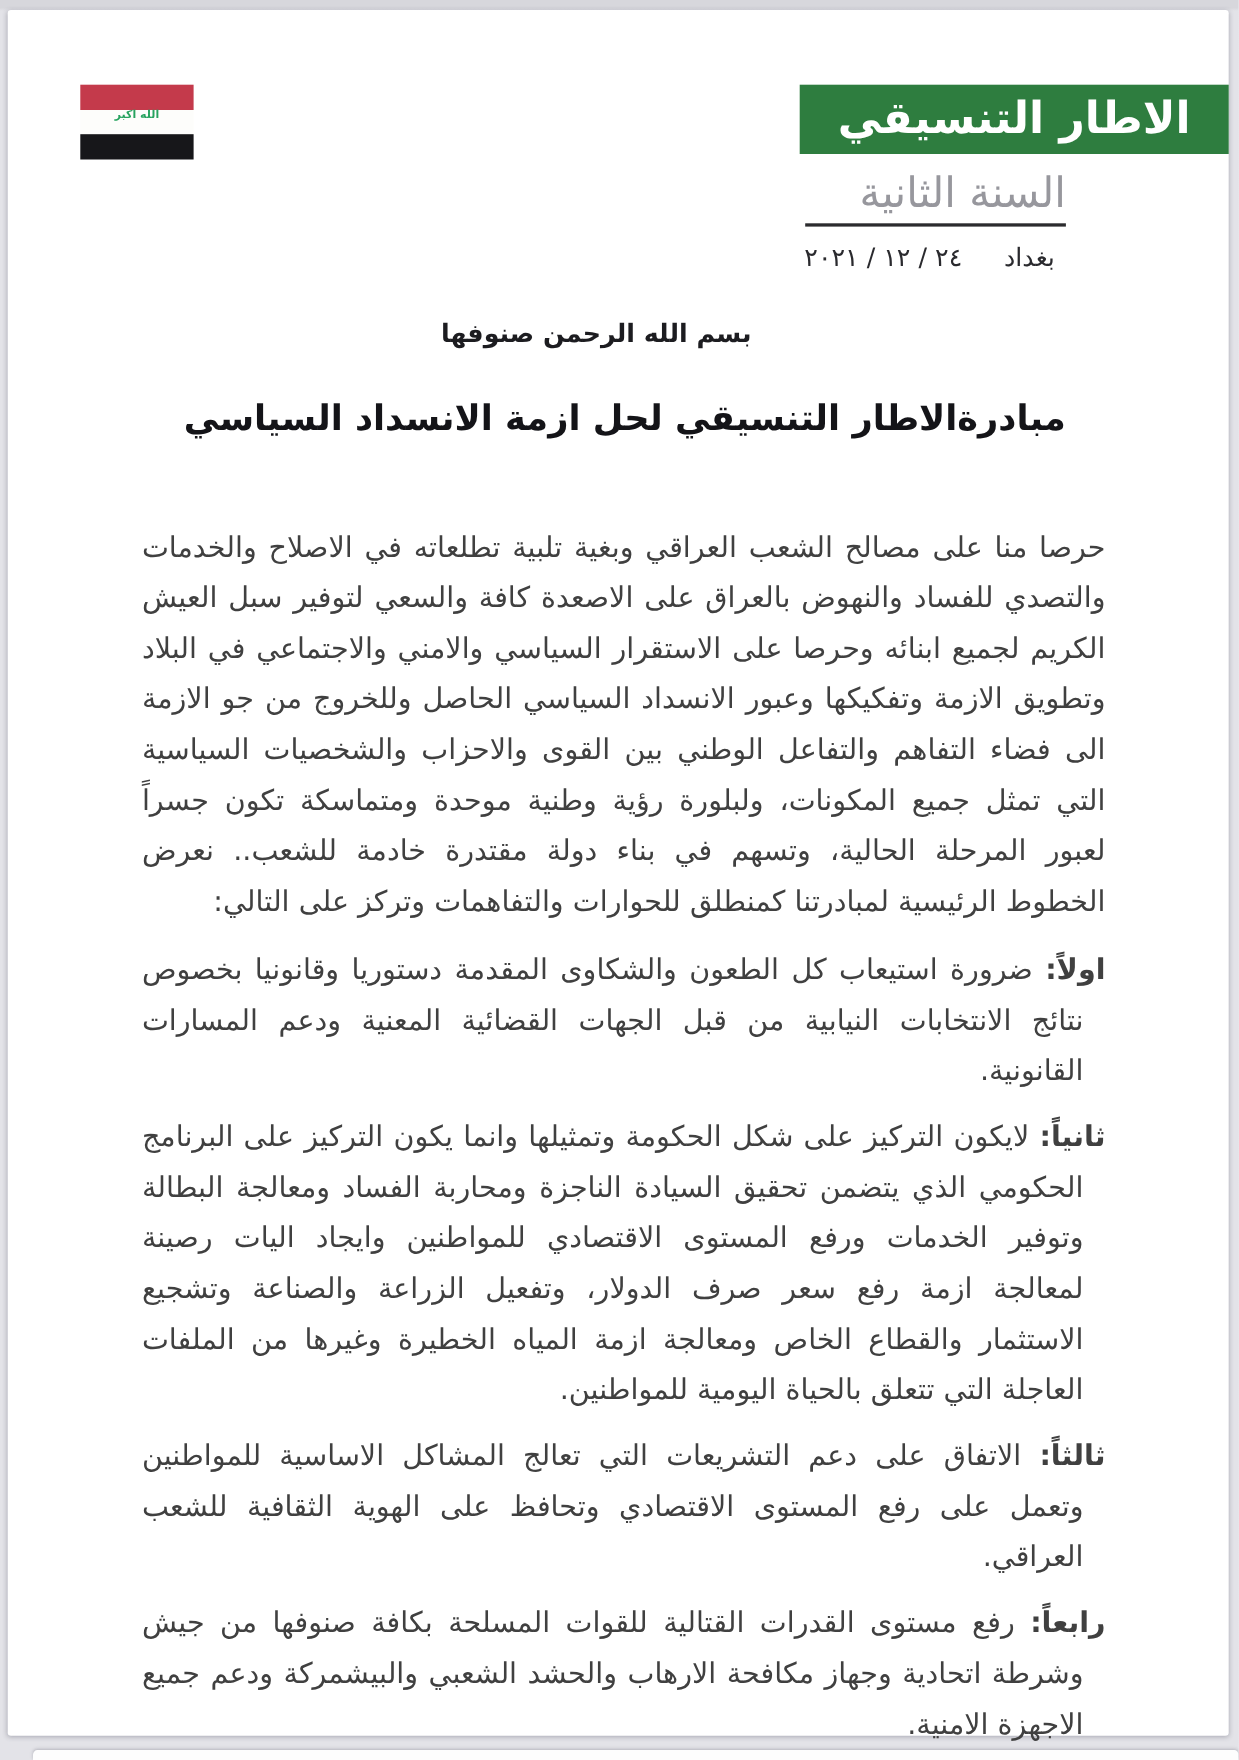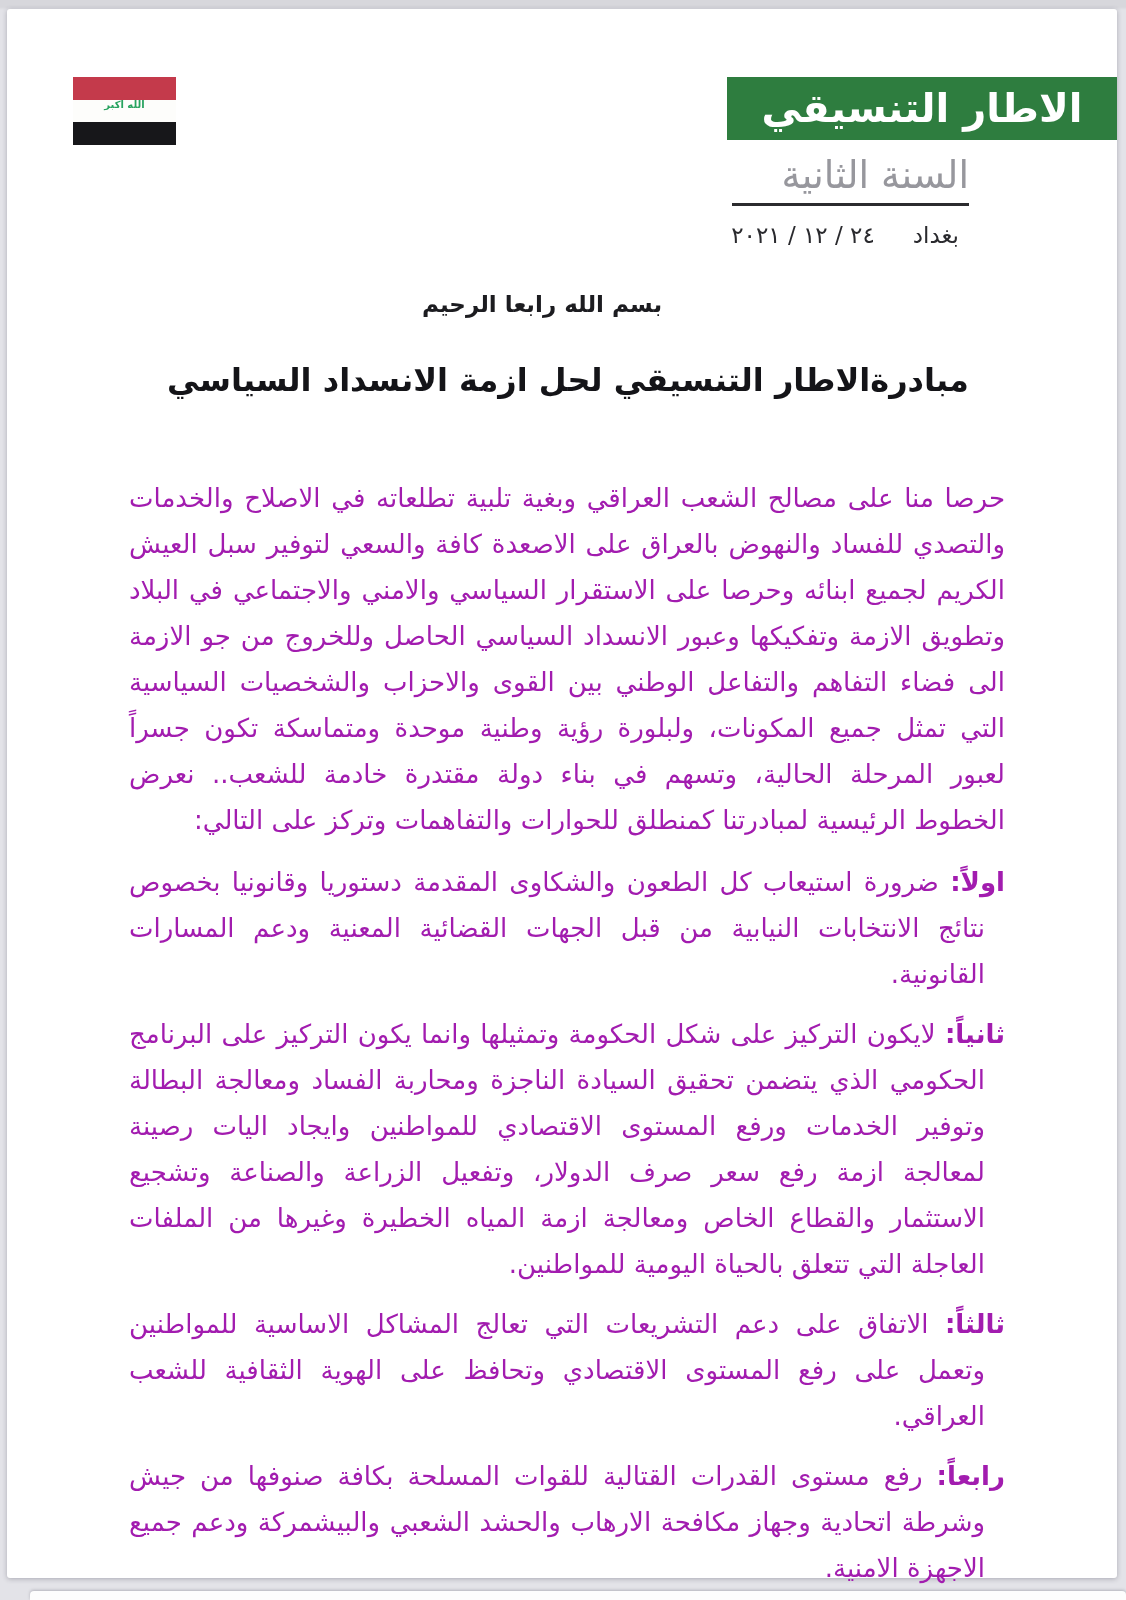--- a/index.html
+++ b/index.html
@@ -75,21 +75,21 @@
   .doc-title {
     position: absolute; left: 12px; right: 0; top: 352px;
     text-align: center;
     font-size: 32px; font-weight: bold; color: #141418;
     letter-spacing: 0;
   }
   
   .content {
     position: absolute; top: 466px; right: 112px; left: 122px;
     direction: rtl;
-    font-size: 26px; line-height: 46px; color: #a21caf;
+    font-size: 26px; line-height: 46px; color: #404040;
     text-align: justify;
   }
   .intro { margin-bottom: 16px; }
   .section {
     margin-top: 14px;
     padding-right: 20px;
     text-indent: -20px;
   }
   .section .label { font-weight: bold; }
 </style>
@@ -113,21 +113,21 @@
     </div>
 
     <div class="subtitle">السنة الثانية</div>
     <div class="subtitle-rule"></div>
 
     <div class="dateline">
       <span class="city">بغداد</span>
       <span class="date">٢٤ / ١٢ / ٢٠٢١</span>
     </div>
 
-    <div class="bismillah">بسم الله رابعا الرحيم</div>
+    <div class="bismillah">بسم الله الرحمن صنوفها</div>
 
     <h1 class="doc-title">مبادرةالاطار التنسيقي  لحل ازمة الانسداد السياسي</h1>
 
     <div class="content">
 
       <p class="intro">حرصا منا على مصالح الشعب العراقي وبغية تلبية تطلعاته في الاصلاح والخدمات والتصدي للفساد والنهوض بالعراق على الاصعدة كافة والسعي لتوفير سبل العيش الكريم لجميع ابنائه وحرصا على الاستقرار السياسي والامني والاجتماعي في البلاد وتطويق الازمة وتفكيكها وعبور الانسداد السياسي الحاصل وللخروج من جو الازمة الى فضاء التفاهم والتفاعل الوطني بين القوى والاحزاب والشخصيات السياسية التي تمثل جميع المكونات، ولبلورة رؤية وطنية موحدة ومتماسكة تكون جسراً لعبور المرحلة الحالية، وتسهم في بناء دولة مقتدرة خادمة للشعب.. نعرض الخطوط الرئيسية لمبادرتنا كمنطلق للحوارات والتفاهمات وتركز على التالي:</p>
 
       <p class="section"><span class="label">اولاً:</span> <span>ضرورة استيعاب كل الطعون والشكاوى المقدمة دستوريا وقانونيا بخصوص نتائج الانتخابات النيابية من قبل الجهات القضائية المعنية ودعم المسارات القانونية.</span></p>
 
       <p class="section"><span class="label">ثانياً:</span> <span>لايكون التركيز على شكل الحكومة وتمثيلها وانما يكون التركيز على البرنامج الحكومي الذي يتضمن تحقيق السيادة الناجزة ومحاربة الفساد ومعالجة البطالة وتوفير الخدمات ورفع المستوى الاقتصادي للمواطنين وايجاد اليات رصينة لمعالجة ازمة رفع سعر صرف الدولار، وتفعيل الزراعة والصناعة وتشجيع الاستثمار والقطاع الخاص ومعالجة ازمة المياه الخطيرة وغيرها من الملفات العاجلة التي تتعلق بالحياة اليومية للمواطنين.</span></p>

